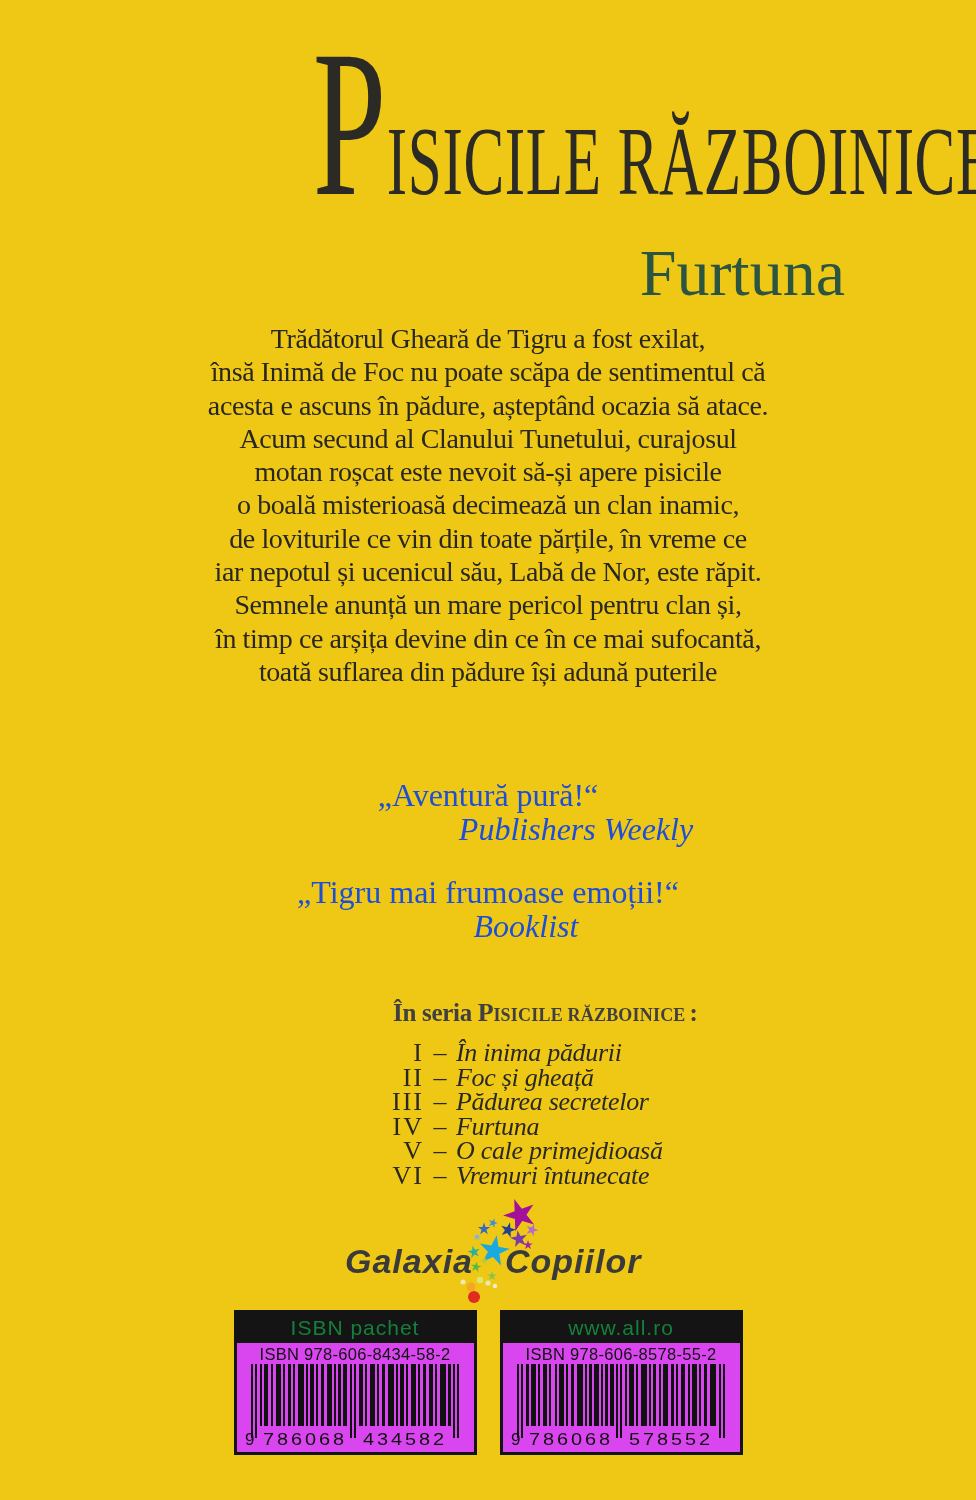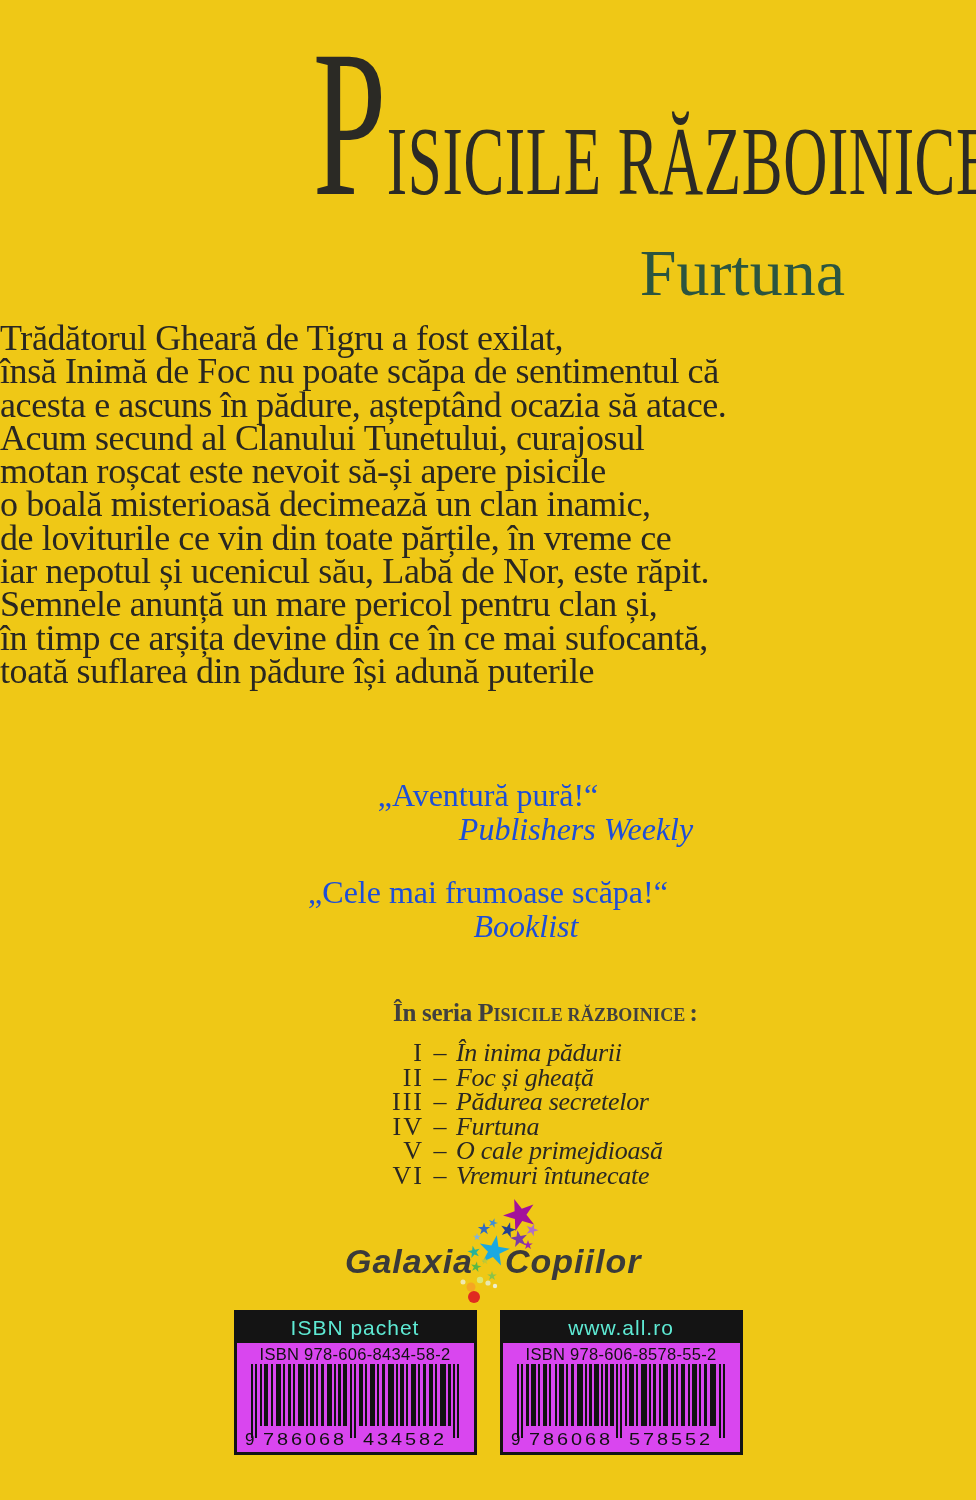--- a/index.html
+++ b/index.html
@@ -22,21 +22,21 @@
   }
   .bigP { font-size:210px; }
   .subtitle {
     font-size:66px; line-height:56px; margin-top:-12px;
     color:#2b5540; font-weight:normal; letter-spacing:0;
   }
 
   
   .synopsis {
     position:absolute; top:322px; left:0; right:0;
-    font-size:36px; line-height:33.3px;
+    text-align:center; font-size:28px; line-height:33.3px;
     color:#292722; letter-spacing:-0.4px;
   }
 
   
   .quote-block { position:absolute; left:0; right:0; text-align:center; font-size:32px; line-height:33px; color:#1d4ed8;}
   .quote-1 { top:779px; }
   .quote-2 { top:876px; }
   .quote-source { font-style:italic; margin-top:1px; }
   .src-pw { transform:translateX(88px); }
   .src-bl { transform:translateX(38px); }
@@ -64,21 +64,21 @@
   }
   .logo-left  { right:215px; }
   .logo-right { left:217px; }
   .logo-stars { position:absolute; left:127px; top:0; }
 
   
   .barcodes { position:absolute; top:1310px; left:0; width:100%; display:flex; justify-content:center; gap:23px; }
   .bc-card { width:243px; background:#141414; padding:3px; }
   .bc-header {
     height:30px; display:flex; align-items:center; justify-content:center;
-    color:#5eead4; font-family:"Liberation Sans", sans-serif; font-size:21px; letter-spacing:1px;
+    color:#15803d; font-family:"Liberation Sans", sans-serif; font-size:21px; letter-spacing:1px;
   }
   .bc-panel { background:#d946ef; height:109px; text-align:center; padding-top:1px; }
   .bc-isbn {
     font-family:"Liberation Sans", sans-serif; font-size:16.5px; line-height:20px;
     color:#111111; letter-spacing:0.3px;
   }
   .bc-bars { display:block; margin:0 auto; }
   .bc-digit {
     font-family:"Liberation Sans", sans-serif; font-size:17px; fill:#111111; letter-spacing:2.5px;
   }
@@ -106,21 +106,21 @@
     <div>în timp ce arșița devine din ce în ce mai sufocantă,</div>
     <div>toată suflarea din pădure își adună puterile</div>
   </div>
 
   <div class="quote-block quote-1">
     <div>„Aventură pură!“</div>
     <div class="quote-source src-pw">Publishers Weekly</div>
   </div>
 
   <div class="quote-block quote-2">
-    <div>„Cele mai frumoase scăpa!“</div>
+    <div>„Tigru mai frumoase emoții!“</div>
     <div class="quote-source src-bl">Booklist</div>
   </div>
 
   <div class="series">
     <div class="series-heading"><span>În seria</span>&nbsp;<span class="brand"><span class="brandP">P</span><span class="brand-rest">ISICILE RĂZBOINICE</span></span><span class="series-colon">:</span></div>
     <div class="series-list">
       <div class="series-row">
         <span class="series-num">I</span>
         <span class="series-dash">–</span>
         <span class="series-title">În inima pădurii</span>

